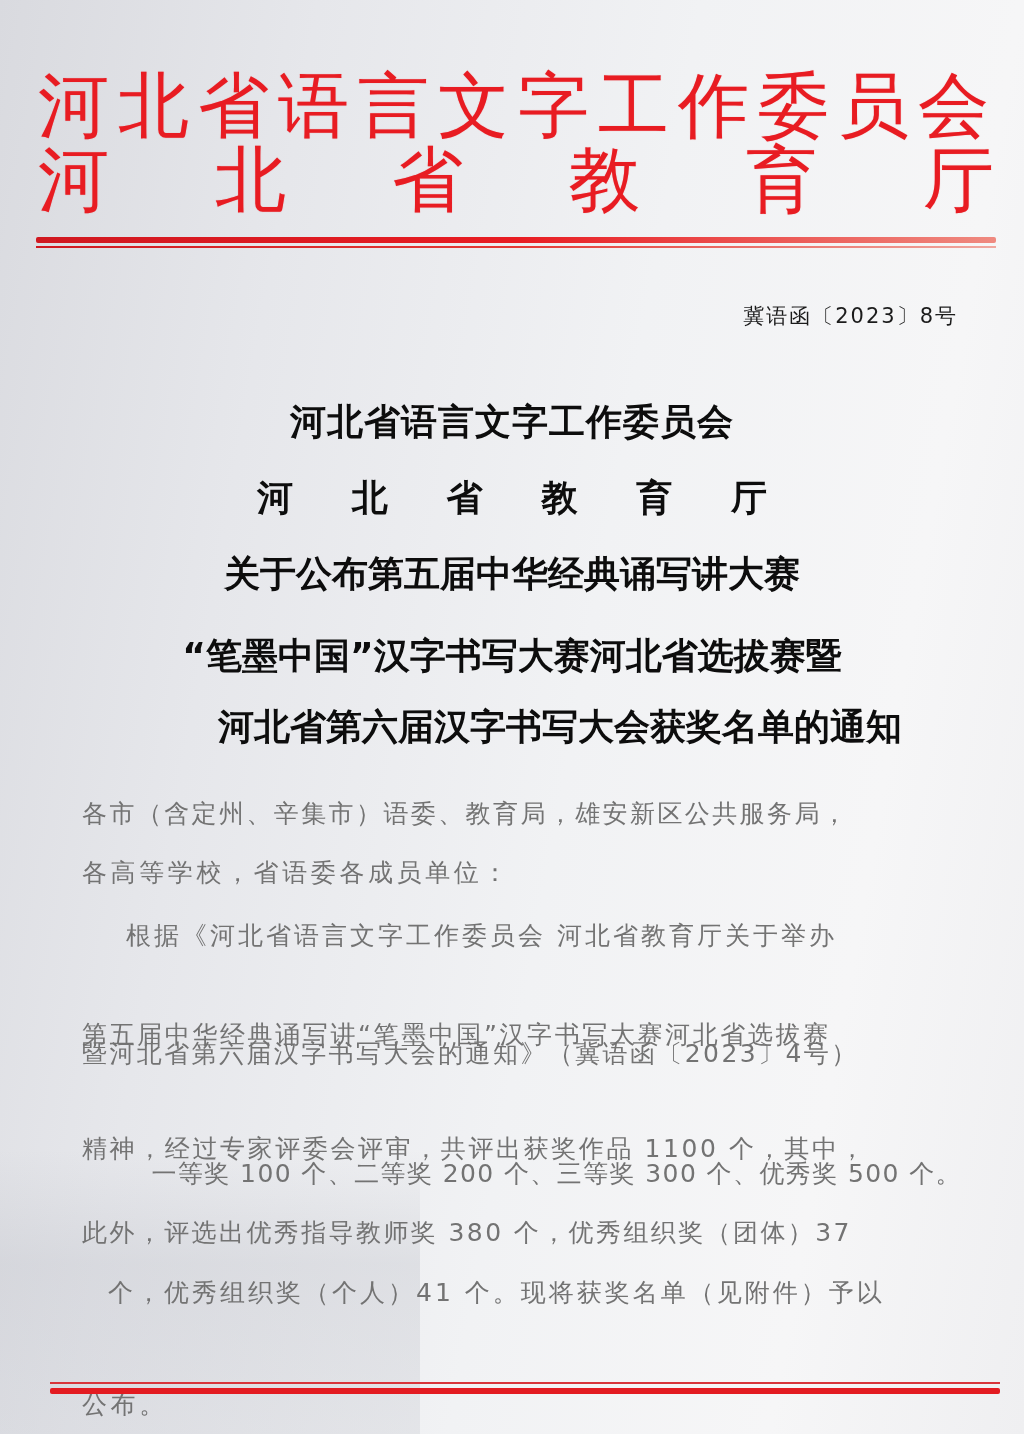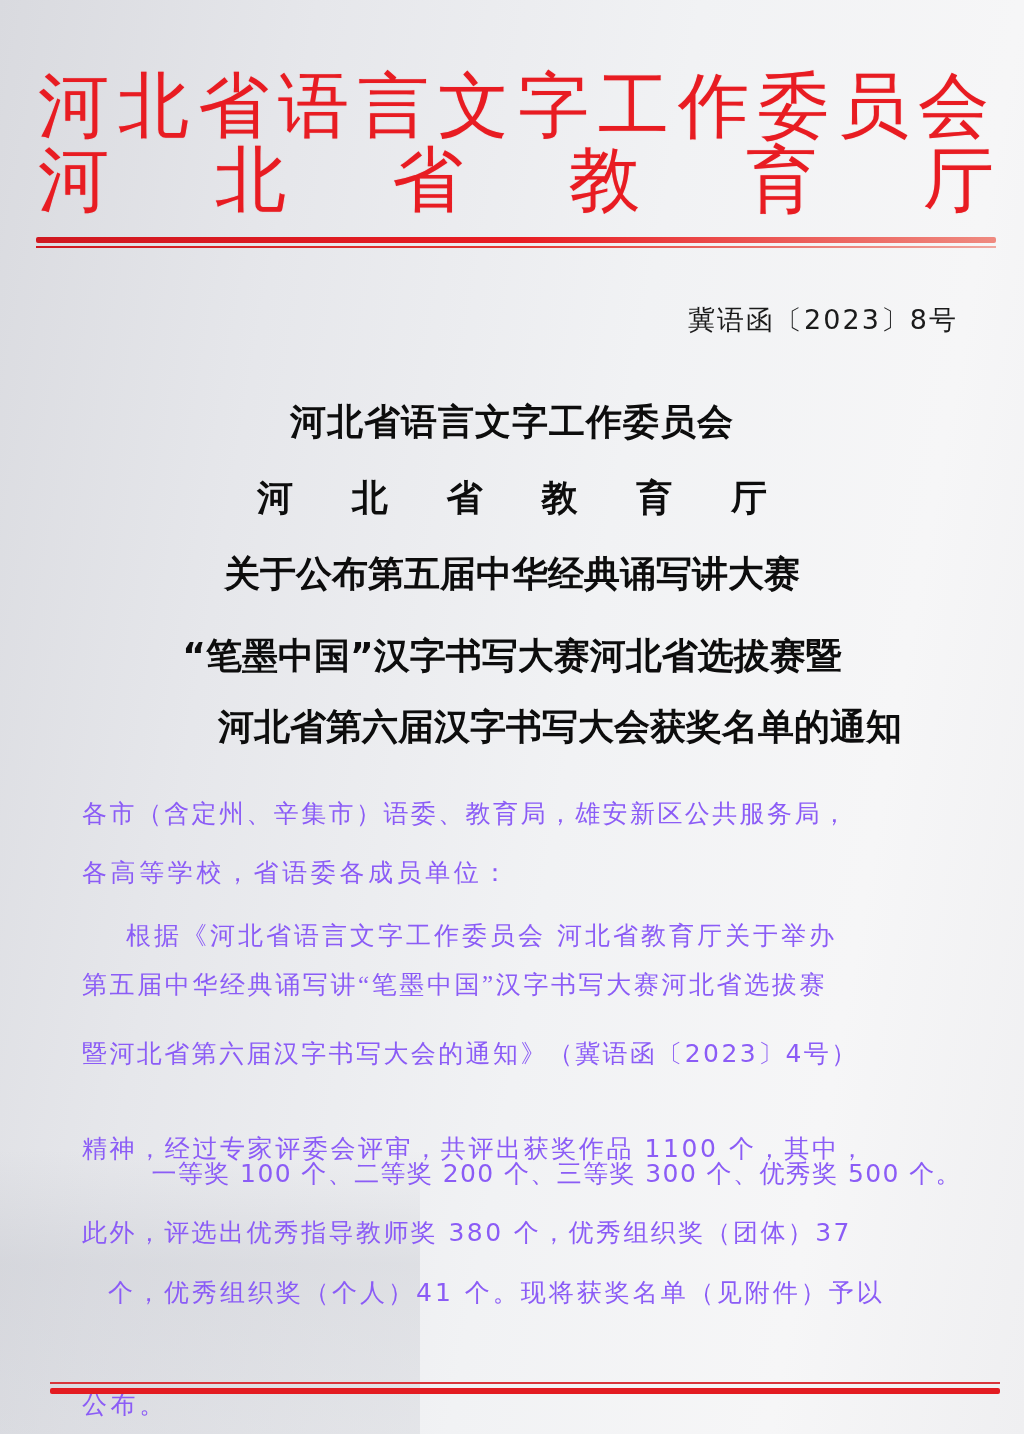--- a/index.html
+++ b/index.html
@@ -55,21 +55,21 @@
       background: linear-gradient(90deg, #d01820 0%, #e81c22 50%, #ef8a80 100%);
       border-radius: 2px;
     }
     .red-rule-top .thin {
       position: absolute; left: 0; top: 9px; width: 100%; height: 2px;
       background: linear-gradient(90deg, #d01820 0%, #e53935 50%, #f0a8a0 100%);
     }
     .doc-number {
       position: absolute;
       right: 66px; top: 302px;
-      font-size: 27px;
+      font-size: 21px;
       letter-spacing: 2px;
       color: #1b1b1b;
       font-family: "DejaVu Sans", "Liberation Sans", sans-serif;
     }
     .title {
       position: absolute;
       left: 0; width: 1024px;
       text-align: center;
       font-weight: bold;
       font-size: 36px;
@@ -83,21 +83,21 @@
       display: inline-flex; justify-content: space-between; width: 510px;
     }
     .title.t3 { top: 550px; }
     .title.t4 { top: 632px; }
     .title.t5 { top: 703px; padding-left: 48px; }
     .body-line {
       position: absolute;
       left: 82px;
       width: 880px;
       font-size: 25px;
-      color: #8b5cf6;
+      color: #737373;
       white-space: nowrap;
       letter-spacing: 3.6px;
       font-family: "DejaVu Sans", "Liberation Sans", sans-serif;
     }
     .body-line.indent { left: 126px; }
     .red-rule-bottom {
       position: absolute;
       left: 50px; top: 1382px;
       width: 950px; height: 14px;
     }
@@ -145,21 +145,21 @@
   </span>
 </div>
 <div class="title t3">关于公布第五届中华经典诵写讲大赛</div>
 <div class="title t4">“笔墨中国”汉字书写大赛河北省选拔赛暨</div>
 <div class="title t5">河北省第六届汉字书写大会获奖名单的通知</div>
 
 <div class="body-line" style="top:797px; letter-spacing:2.4px;">各市（含定州、辛集市）语委、教育局，雄安新区公共服务局，</div>
 <div class="body-line" style="top:856px;">各高等学校，省语委各成员单位：</div>
 
 <div class="body-line indent" style="top:919px; letter-spacing:3px;">根据《河北省语言文字工作委员会 河北省教育厅关于举办</div>
-<div class="body-line" style="top:968px; letter-spacing:2.6px;font-family:Liberation Serif, serif;">第五届中华经典诵写讲“笔墨中国”汉字书写大赛河北省选拔赛</div>
+<div class="body-line" style="top:1018px; letter-spacing:2.6px;">第五届中华经典诵写讲“笔墨中国”汉字书写大赛河北省选拔赛</div>
 <div class="body-line" style="top:1037px; letter-spacing:2.4px;">暨河北省第六届汉字书写大会的通知》（冀语函〔2023〕4号）</div>
 <div class="body-line" style="top:1096px; letter-spacing:2.6px;margin-top:36px;">精神，经过专家评委会评审，共评出获奖作品 1100 个，其中，</div>
 <div class="body-line" style="top:1157px; letter-spacing:1.4px;text-align:right;">一等奖 100 个、二等奖 200 个、三等奖 300 个、优秀奖 500 个。</div>
 <div class="body-line" style="top:1216px; letter-spacing:2.4px;">此外，评选出优秀指导教师奖 380 个，优秀组织奖（团体）37</div>
 <div class="body-line" style="top:1276px; letter-spacing:3px;margin-left:26px;">个，优秀组织奖（个人）41 个。现将获奖名单（见附件）予以</div>
 <div class="body-line" style="top:1388px;">公布。</div>
 
 <div class="red-rule-bottom">
   <div class="thin"></div>
   <div class="thick"></div>

